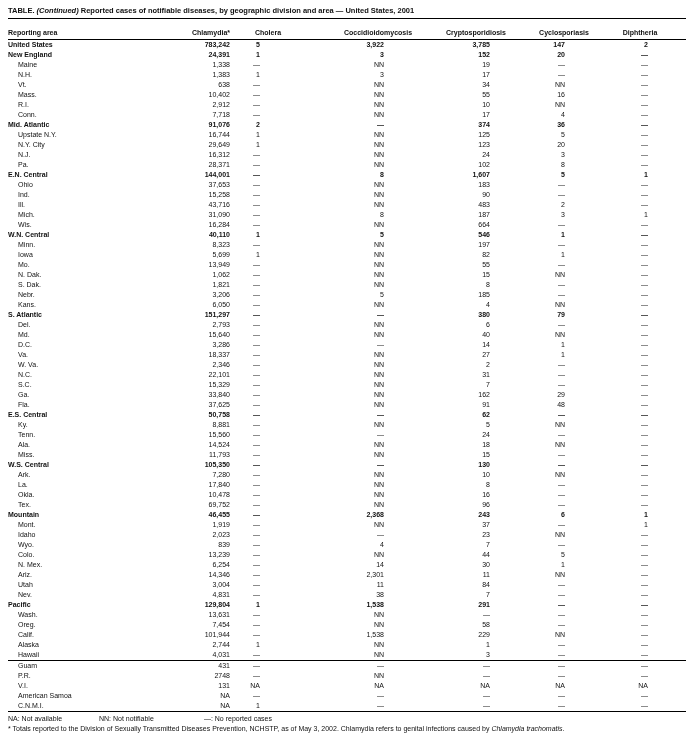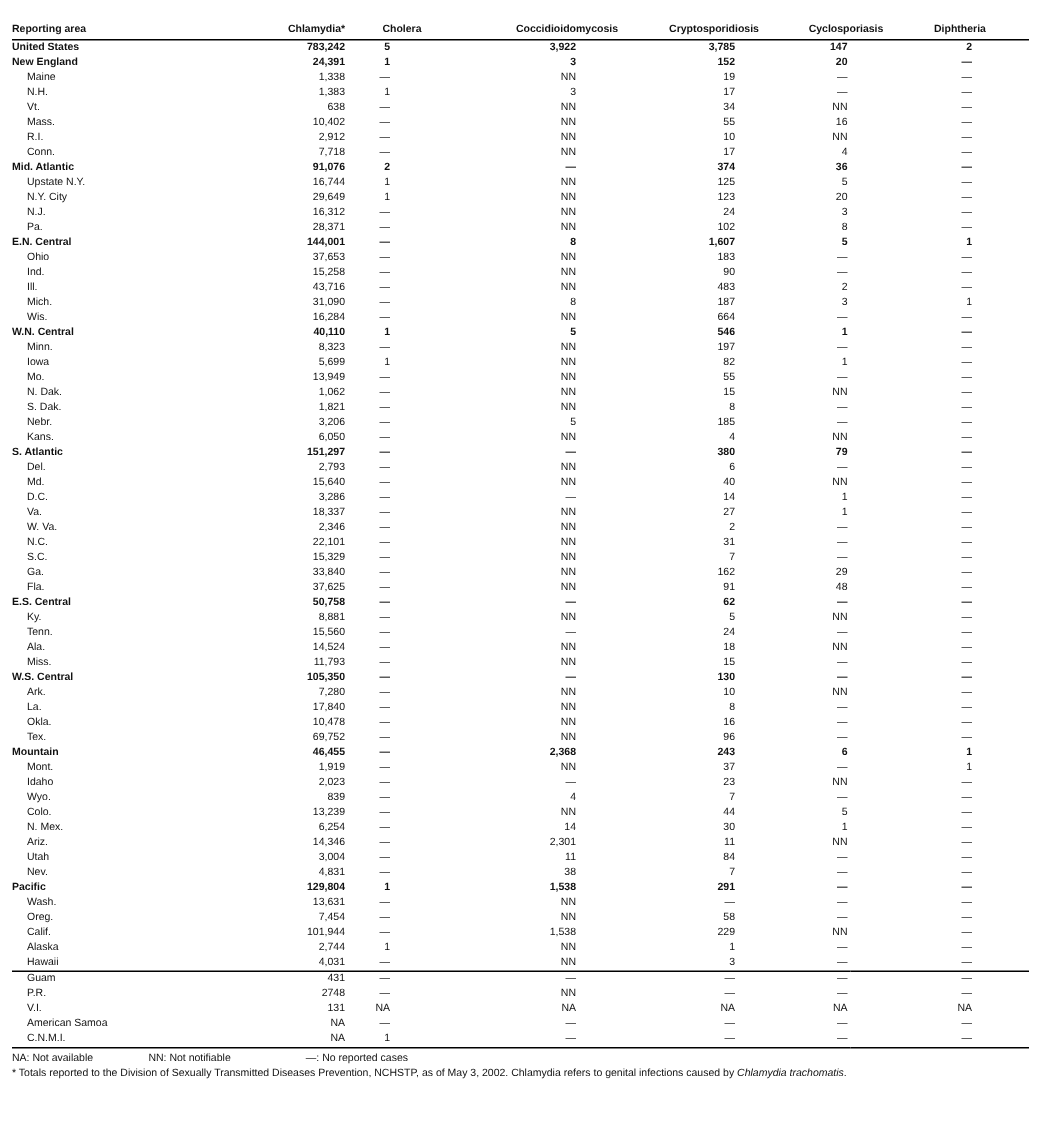--- a/index.html
+++ b/index.html
@@ -49,20 +49,23 @@
   .legend .leg-1{display:inline-block;width:89px;}
   .legend .leg-2{display:inline-block;width:103px;}
   .footnote{font-size:7px;line-height:10px;white-space:nowrap;}
   .footnote .ital{font-style:italic;}
 </style>
 </head>
 <body>
 
 <div class="page">
 
+  <div class="title">
+    <span>TABLE. </span><span class="cont">(Continued)</span><span> Reported cases of notifiable diseases, by geographic division and area — United States, 2001</span>
+  </div>
 
   <div class="colhead">
     <span class="h0">Reporting area</span>
     <span class="hc h1">Chlamydia*</span>
     <span class="hc h2">Cholera</span>
     <span class="hc h3">Coccidioidomycosis</span>
     <span class="hc h4">Cryptosporidiosis</span>
     <span class="hc h5">Cyclosporiasis</span>
     <span class="hc h6">Diphtheria</span>
   </div>

